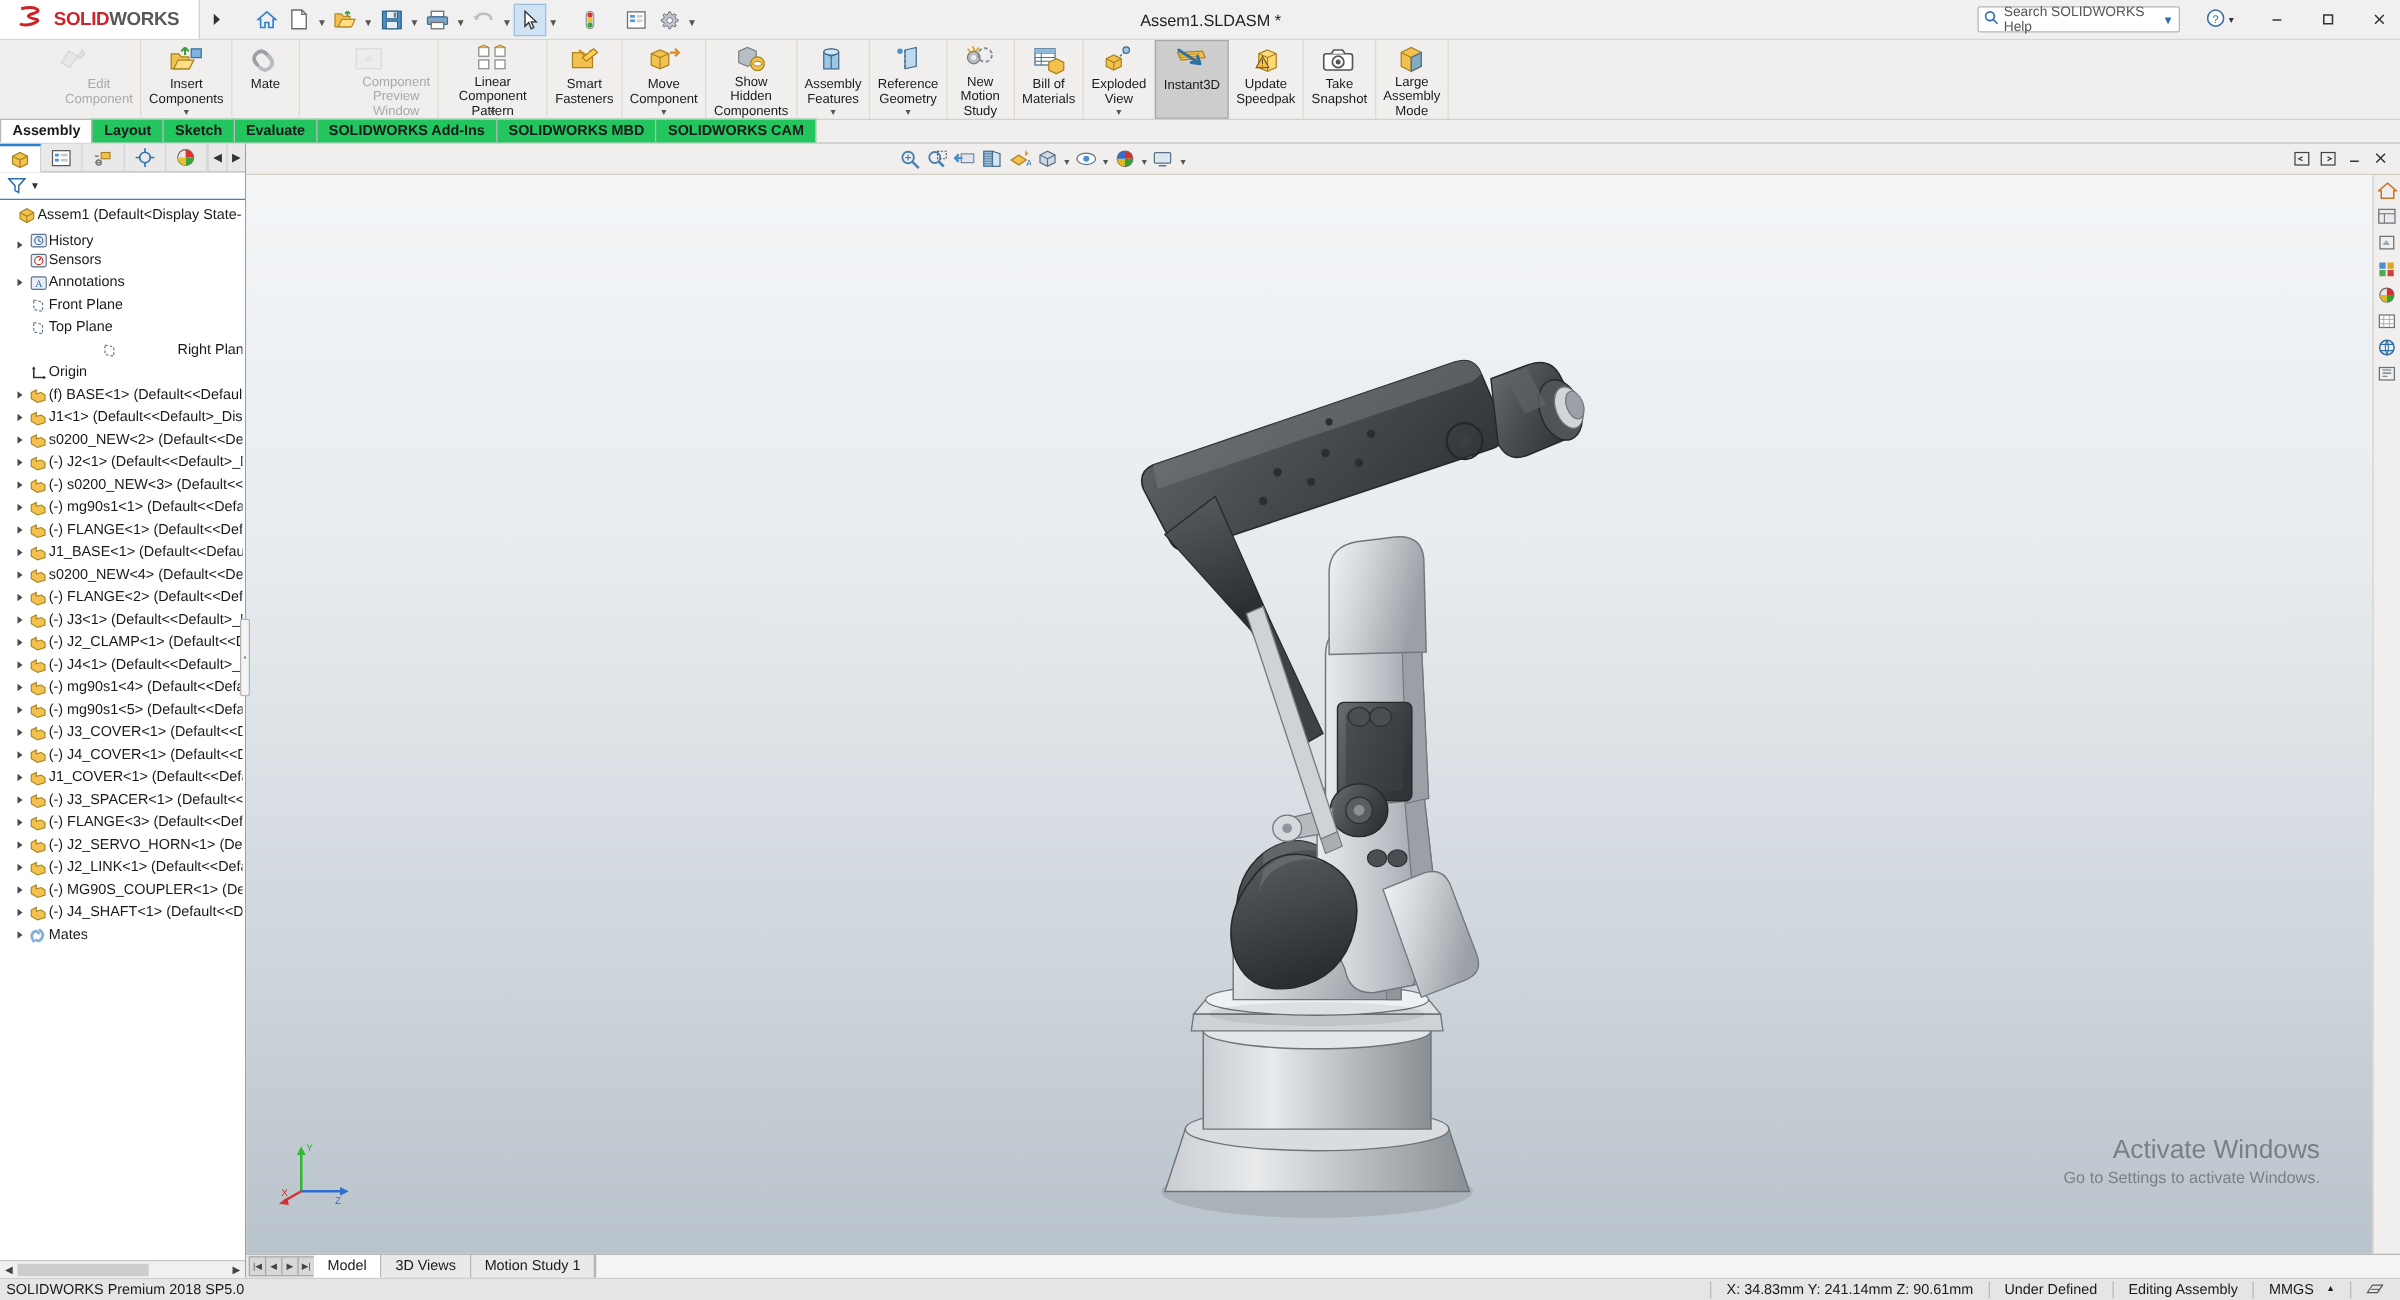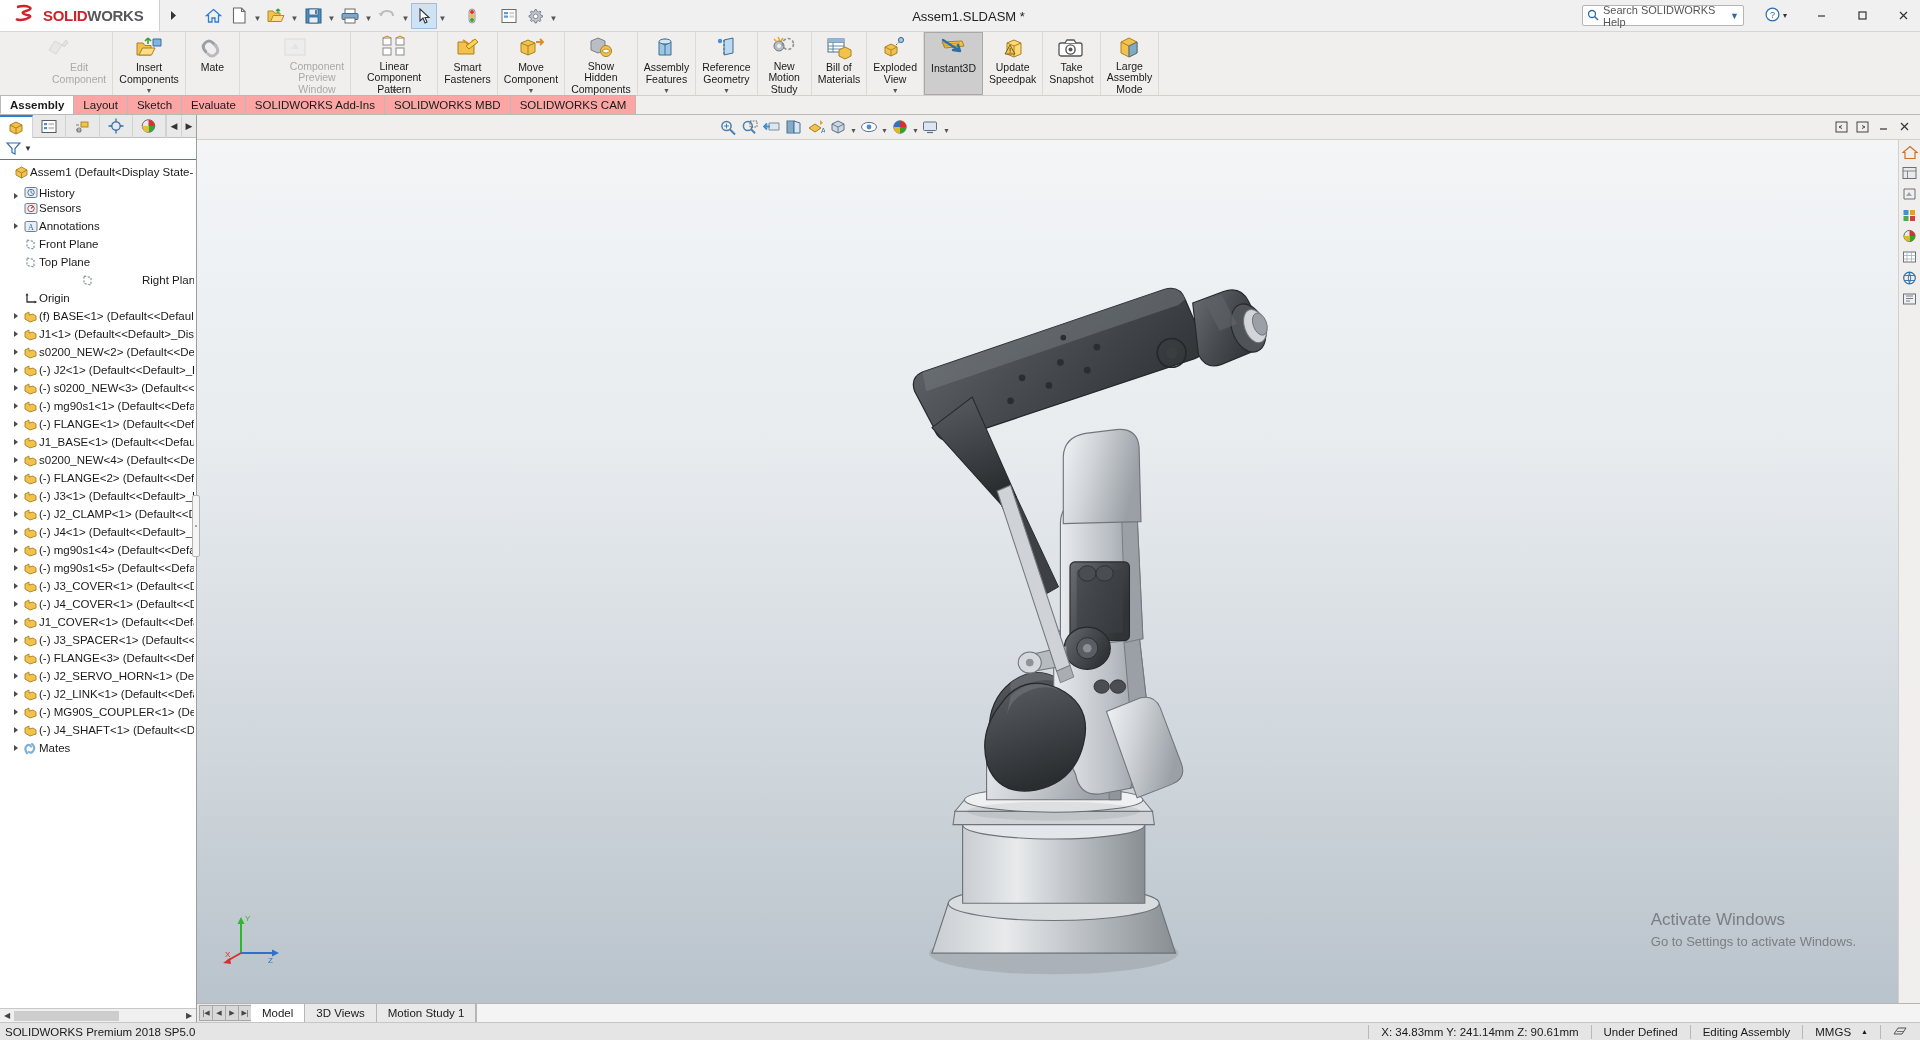--- a/index.html
+++ b/index.html
@@ -64,22 +64,22 @@
   .rb .glyph { height: 26px; display:flex; align-items:center; justify-content:center; }
   .rb .lbl { font-size: 10.5px; line-height: 11.5px; color: #1a1a1a; margin-top: 1px; max-width: 74px; }
   .rb.dis .lbl { color: #a9a9a9; margin-left: 44px; }
   .rb .caret { position: absolute; bottom: 1px; left: 50%; transform: translateX(-50%); font-size: 7px; color: #555; }
 
   
   .cmdtabs { height: 19px; background: #f0efee; display: flex; align-items: flex-end; flex: none;
              border-bottom: 1px solid #b9b9b9; }
   .cmdtab {
     height: 19px; padding: 0 9px; font-size: 11.5px; color: #1a1a1a;
-    display: flex; align-items: center; background: #fca5a5;
-    border: 1px solid #b9b9b9; border-bottom: none; margin-right: -1px;
+    display: flex; align-items: center; background: #22c55e;
+    border: 1px solid #b9b9b9; border-bottom: none; margin-right: -1px; font-weight: bold;
   }
   .cmdtab.active { background: #ffffff; font-weight: bold; border-bottom: 1px solid #fff; }
 
   
   .body { flex: 1; display: flex; position: relative; min-height: 0; }
 
   
   .leftpanel { width: 197px; background: #fff; display: flex; flex-direction: column;
                border-right: 1px solid #9e9e9e; flex: none; position: relative; }
   .tree-tabs { height: 23px; background: #e9e9e9; display: flex; align-items: center;
@@ -117,21 +117,21 @@
              padding-bottom: 5px; font-size: 7px; color: #555; }
   .vb-right { margin-left: auto; display: flex; align-items: center; padding-right: 6px; gap: 1px; }
   .vb-right .wb { width: 20px; height: 22px; display:flex;align-items:center;justify-content:center;
                   font-size: 11px; color: #333; }
 
   .canvas { flex: 1; position: relative; overflow: hidden;
             background: linear-gradient(to bottom, #f3f5f7 0%, #e8ecef 35%, #cfd6dc 72%, #b9c3cb 100%); }
 
   .triad { position: absolute; left: 26px; bottom: 38px; width: 56px; height: 52px; }
   .watermark { position: absolute; right: 64px; bottom: 52px; text-align: left; color: #7b7f84; user-select: none; }
-  .wm1 { font-size: 17px; line-height: 26px; }
+  .wm1 { font-size: 21px; line-height: 26px; text-align: right; }
   .wm2 { font-size: 13px; line-height: 18px; }
 
   
   .rtoolbar { position: absolute; right: 0; top: 0; width: 22px; background: #f0efee;
               border-left: 1px solid #d4d0c8; display: flex; flex-direction: column; align-items: center;
               padding-top: 2px; gap: 1px; z-index: 6; height: 100%; }
   .rt-ico { width: 20px; height: 20px; display:flex;align-items:center;justify-content:center; }
 
   
   .bottomtabs { height: 19px; background: #e9e9e9; border-top: 1px solid #b6b6b6;

